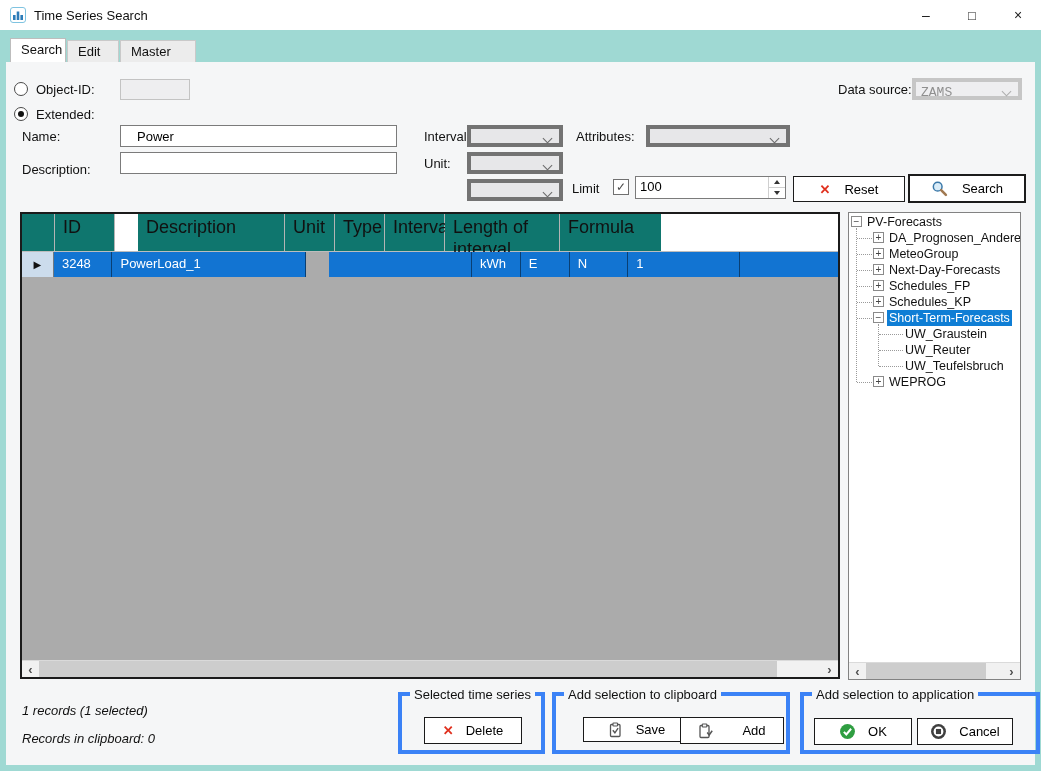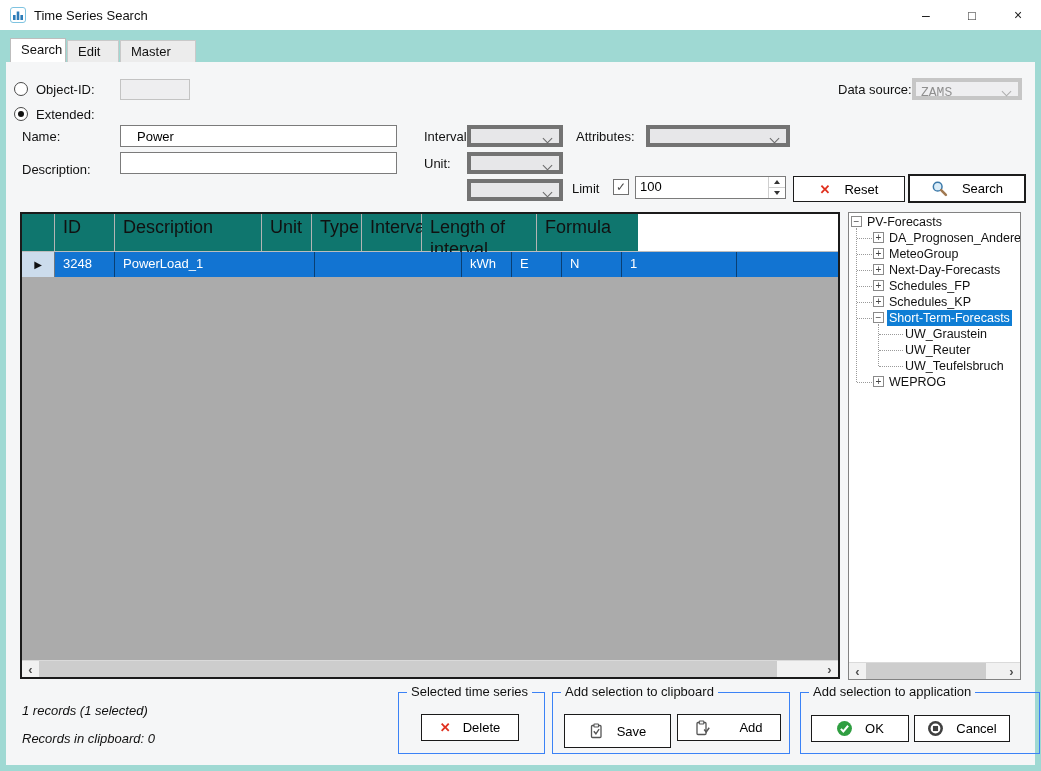--- a/index.html
+++ b/index.html
@@ -51,42 +51,42 @@
   .btn.default { border-width:2px; }
   .x-icon { color:#e0301e; font-weight:bold; font-size:13px; }
 
   
   .table { position:absolute; left:14px; top:150px; width:820px; height:467px; background:#ababab; border:2px solid #1b1b1b; overflow:hidden; }
   .thead { display:flex; height:38px; background:#fff; border-bottom:1px solid #bdbdbd; }
   .th { border-right:1px solid #b4b4b4; padding:3px 8px; font-size:18px; line-height:1.2; display:flex; align-items:flex-start; background:#0f766e; }
   .trow { display:flex; height:25px; }
   .td { border-right:1px solid rgba(0,0,0,0.45); padding:4px 8px; font-size:13px; color:#fff; background:#1274d2; white-space:nowrap; overflow:hidden; }
   .td.rowsel { background:#ccdcec; color:#111; display:flex; align-items:center; justify-content:center; padding:0; font-size:10px; }
-  .c0{width:33px;} .c1{width:60px;} .c2{width:200px;} .c3{width:147px;} .c4{width:50px;} .c5{width:50px;} .c6{width:60px;} .c7{width:115px;} .c8{width:101px; border-right:none;}
+  .c0{width:33px;} .c1{width:60px;} .c2{width:200px;} .c3{width:147px;margin-left:23px;} .c4{width:50px;} .c5{width:50px;} .c6{width:60px;} .c7{width:115px;} .c8{width:101px; border-right:none;}
 
   .hscroll { position:absolute; left:0; right:0; bottom:0; height:17px; background:#f1f1f1; border-top:1px solid #dadada; }
   .sb-btn { position:absolute; top:0; width:17px; height:16px; display:flex; align-items:center; justify-content:center; color:#4f4f4f; font-size:13px; font-weight:bold; background:#f1f1f1; border:none; }
   .sb-btn.left { left:0; } .sb-btn.right { right:0; }
   .sb-thumb { position:absolute; top:0; height:16px; background:#cdcdcd; }
 
   
   .treepanel { position:absolute; left:842px; top:150px; width:173px; height:468px; background:#fff; border:1px solid #828282; overflow:hidden; }
   .tree-item { position:absolute; left:0; width:100%; height:16px; font-size:12.5px; white-space:nowrap; }
   .tbox { position:absolute; width:11px; height:11px; top:2px; border:1px solid #8a8a8a; background:#fff; font-size:10px; line-height:9px; text-align:center; color:#444; }
   .l0 .tbox { left:2px; } .l1 .tbox { left:24px; }
   .tlabel { position:absolute; top:0; padding:1px 2px; }
   .l0 .tlabel { left:16px; } .l1 .tlabel { left:38px; } .l2 .tlabel { left:54px; }
   .tlabel.selected { background:#0f7ed5; color:#fff; }
   .tree-item.l1::before { content:""; position:absolute; left:8px; top:8px; width:15px; border-top:1px dotted #9a9a9a; }
   .tree-item.l2::before { content:""; position:absolute; left:30px; top:8px; width:24px; border-top:1px dotted #9a9a9a; }
   .vline { position:absolute; border-left:1px dotted #9a9a9a; }
 
   
   .status-line { position:absolute; font-style:italic; font-size:13px; }
-  .groupbox { position:absolute; border:1px solid #3b82f6; }
+  .groupbox { position:absolute; border:4px solid #3b82f6; }
   .gb-legend { position:absolute; top:-9px; left:8px; background:#f5f6f7; padding:0 4px; font-size:13px; white-space:nowrap; }
   .gb-btn { position:absolute; background:#fff; border:1.5px solid #1a1a1a; display:flex; align-items:center; justify-content:center; gap:12px; font-size:13px; }
   .icon-svg { display:block; }
 </style>
 </head>
 <body>
 
 <div class="window">
 
   <div class="titlebar">
@@ -268,21 +268,21 @@
     <div class="groupbox" style="left:392px; top:630px; width:147px; height:62px;">
       <span class="gb-legend">Selected time series</span>
       <button class="gb-btn" style="left:22px; top:21px; width:98px; height:27px;">
         <span class="x-icon">✕</span>
         <span>Delete</span>
       </button>
     </div>
 
     <div class="groupbox" style="left:546px; top:630px; width:238px; height:62px;">
       <span class="gb-legend">Add selection to clipboard</span>
-      <button class="gb-btn" style="left:11px; top:21px; width:107px; height:34px;">
+      <button class="gb-btn" style="left:27px; top:21px; width:107px; height:25px;">
         <svg class="icon-svg" width="16" height="16" viewBox="0 0 16 16">
           <rect x="2.5" y="2.5" width="9.5" height="12" rx="1" fill="none" stroke="#555" stroke-width="1.3"></rect>
           <rect x="5" y="1" width="4.5" height="3" rx="0.6" fill="#f5f6f7" stroke="#555" stroke-width="1.1"></rect>
           <path d="M4.8 8.2 l2.1 2.6 3.2-4.6" fill="none" stroke="#555" stroke-width="1.4"></path>
         </svg>
         <span>Save</span>
       </button>
       <button class="gb-btn" style="left:124px; top:21px; width:104px; height:27px;gap:28px;">
         <svg class="icon-svg" width="16" height="16" viewBox="0 0 16 16">
           <rect x="2" y="2.5" width="9" height="12" rx="1" fill="none" stroke="#555" stroke-width="1.3"></rect>

